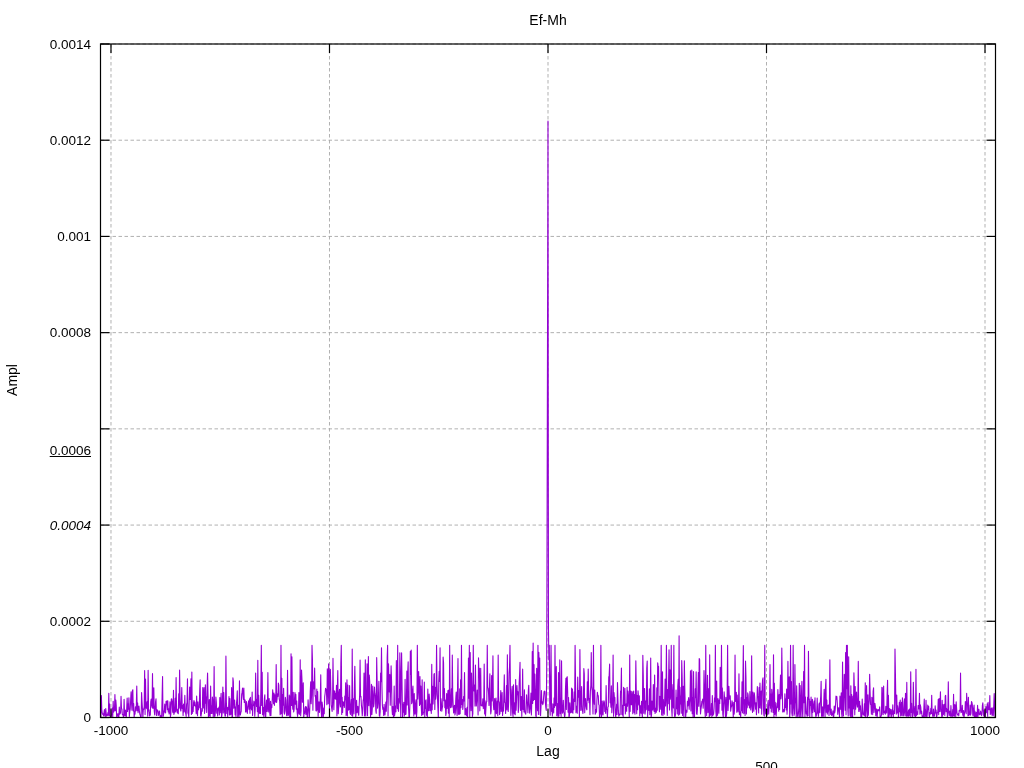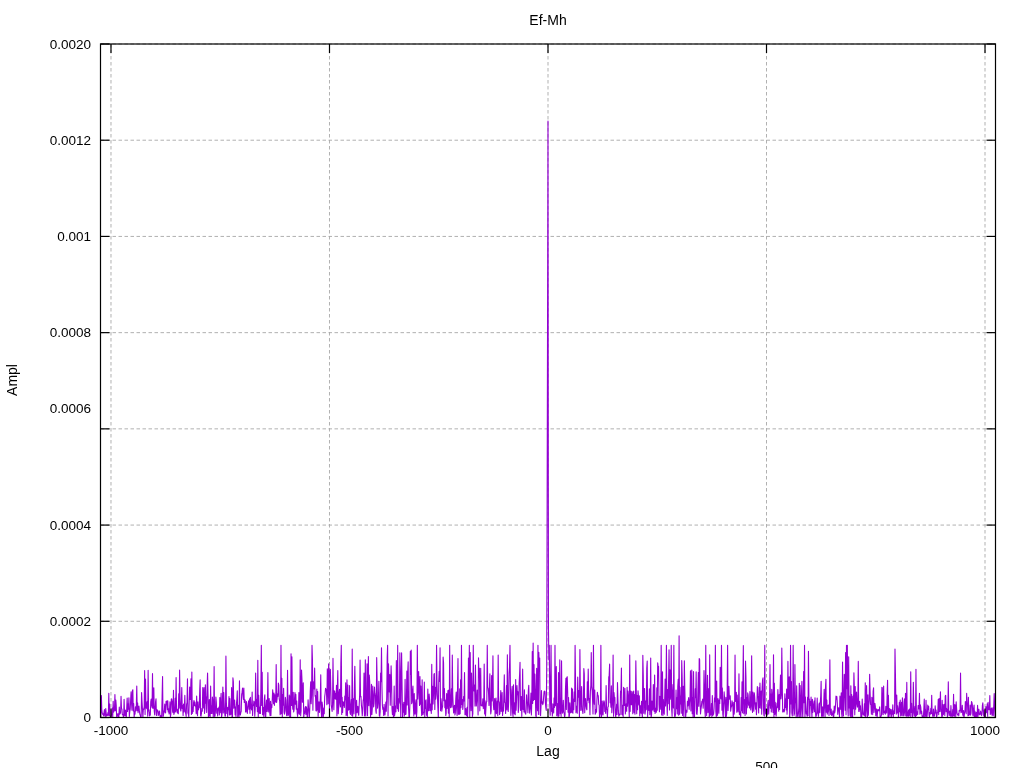--- a/index.html
+++ b/index.html
@@ -71,19 +71,19 @@
     </g>
   </svg>
 <div id="tick-labels">
     <div class="tick-label x-tick-label" style="left: 110.988px;">-1000</div>
     <div class="tick-label x-tick-label" style="left: 329.494px; margin-left: 20px;">-500</div>
     <div class="tick-label x-tick-label" style="left: 548px;">0</div>
     <div class="tick-label x-tick-label" style="left: 766.506px; margin-top: 36px;">500</div>
     <div class="tick-label x-tick-label" style="left: 985.012px;">1000</div>
     <div class="tick-label y-tick-label" style="top: 710px;">0</div>
     <div class="tick-label y-tick-label" style="top: 613.786px; text-align: right;">0.0002</div>
-    <div class="tick-label y-tick-label" style="top: 517.571px;">0.0004</div>
-    <div class="tick-label y-tick-label" style="top: 401px;">0.0006</div>
+    <div class="tick-label y-tick-label" style="top: 517.571px; font-style: italic;">0.0004</div>
+    <div class="tick-label y-tick-label" style="top: 443px; text-decoration: underline;">0.0006</div>
     <div class="tick-label y-tick-label" style="top: 325.143px;">0.0008</div>
     <div class="tick-label y-tick-label" style="top: 228.929px;">0.001</div>
     <div class="tick-label y-tick-label" style="top: 132.714px;">0.0012</div>
-    <div class="tick-label y-tick-label" style="top: 36.5px;">0.0020</div>
+    <div class="tick-label y-tick-label" style="top: 36.5px;">0.0014</div>
   </div>
 
 </body></html>

